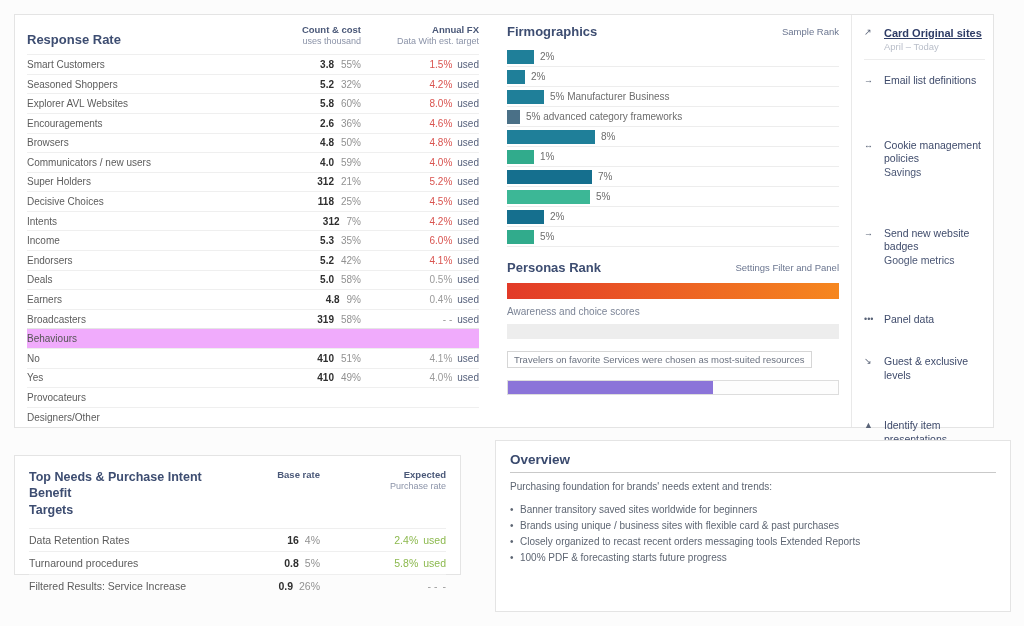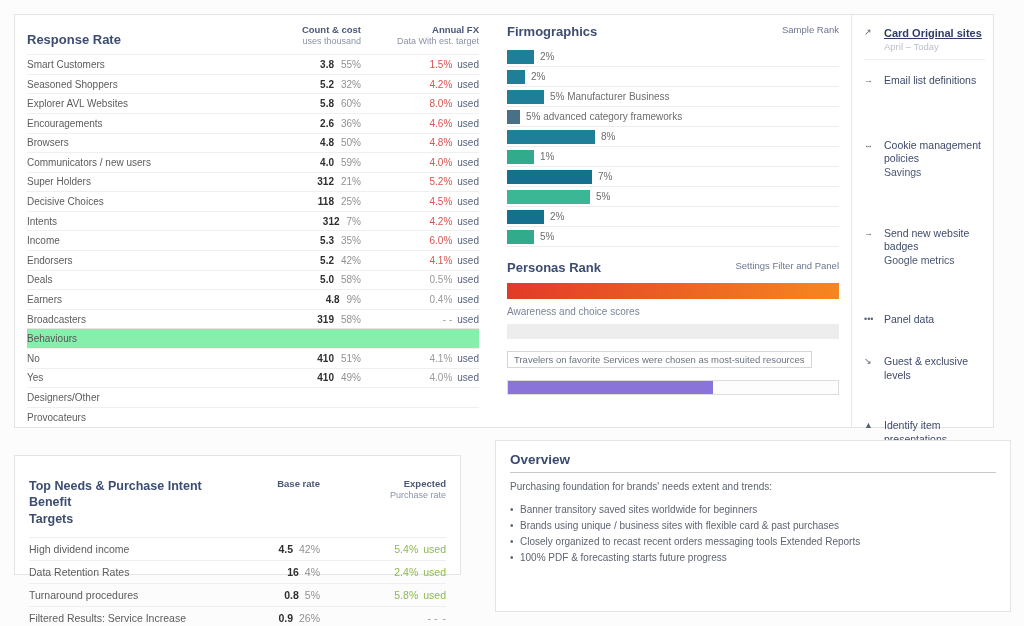--- a/index.html
+++ b/index.html
@@ -29,24 +29,24 @@
   .trow { display:grid; grid-template-columns:1fr 92px 118px; height:19.6px; align-items:center;
           border-top:1px solid #efefef; font-size:10px; }
   .trow .lbl { color:#5c5c5c; white-space:nowrap; overflow:hidden; }
   .trow .num { text-align:right; white-space:nowrap; }
   .trow .num b { color:#2f2f2f; }
   .trow .num i { font-style:normal; color:#919191; margin-left:7px; }
   .trow .ann { text-align:right; white-space:nowrap; }
   .trow .ann .v { color:#d9534f;margin-left:10px; }
   .trow .ann .sfx { color:#56617c; margin-left:5px; }
   .trow.gray .ann .v { color:#9a9a9a; }
-  .trow.group { background:#86efac; border-top:1px solid #e5e5e5; }
+  .trow.group { background:#f0abfc; border-top:1px solid #e5e5e5; }
   .trow.group .lbl { color:#555; }
 
-  .chart-head, .personas-head { display:flex; justify-content:space-between; align-items:flex-start; }
+  .chart-head, .personas-head { display:flex; justify-content:space-between; align-items:center; }
   .sec-title { font-size:13px; font-weight:bold; color:#3d4d71; }
   .sec-link { font-size:9.5px; font-weight:normal; color:#6b7690; cursor:pointer; }
   .bars { margin-top:8px; }
   .bar-row { height:20px; border-bottom:1px solid #ededed; display:flex; align-items:center; }
   .bar { height:14px; flex:none; margin-right:6px; }
   .bar-label { font-size:10px; color:#6d6d6d; white-space:nowrap; overflow:hidden; }
 
   .personas { margin-top:13px; }
   .grad-bar { height:16px; margin:8px 0 7px; }
   .caption { font-size:10px; color:#7b8496; margin-bottom:7px; }
@@ -57,21 +57,21 @@
   .purple-fill { height:100%; }
 
   .side-item { display:flex; gap:7px; font-size:10.5px; color:#3f4b6b; line-height:1.3; }
   .side-item .icn { flex:none; width:13px; font-size:9px; color:#5a6478; padding-top:1px; }
   .side-item .l2 { display:block; color:#4a5674; }
   .side-item.primary { border-bottom:1px solid #ededed; padding-bottom:6px; }
   .side-item.primary .l1 { font-weight:bold; color:#2e3c66; font-size:11px;text-decoration:underline; }
   .side-item.primary .l2 { color:#b9bec9; font-size:9.5px; }
 
   
-  #needs-card { left:14px; top:455px; width:447px; height:120px; padding:22px 14px 4px; }
+  #needs-card { left:14px; top:455px; width:447px; height:120px; padding:13px 14px 4px; }
   .bl-head { display:grid; grid-template-columns:1fr 80px 126px; padding-bottom:10px; }
   .bl-title { font-size:12.5px; font-weight:bold; color:#3d4d71; line-height:1.3; }
   .nrow { display:grid; grid-template-columns:1fr 80px 126px; height:23px; align-items:center;
           border-top:1px solid #efefef; font-size:10.5px; }
   .nrow .lbl { color:#5c5c5c; white-space:nowrap; overflow:hidden; }
   .nrow .num { text-align:right; white-space:nowrap; }
   .nrow .num b { color:#2f2f2f; }
   .nrow .num i { font-style:normal; color:#919191; margin-left:6px; }
   .nrow .val { text-align:right; white-space:nowrap; }
   .nrow .val .v { color:#8cb94e; }
@@ -202,27 +202,27 @@
           <span class="ann"><span class="v">4.1%</span><span class="sfx">used</span></span>
         </div>
 
         <div class="trow gray">
           <span class="lbl">Yes</span>
           <span class="num"><b>410</b><i>49%</i></span>
           <span class="ann"><span class="v">4.0%</span><span class="sfx">used</span></span>
         </div>
 
         <div class="trow">
-          <span class="lbl">Designers/Other</span>
+          <span class="lbl">Provocateurs</span>
           <span class="num"><b></b><i></i></span>
           <span class="ann"><span class="v"></span><span class="sfx"></span></span>
         </div>
 
         <div class="trow">
-          <span class="lbl">Provocateurs</span>
+          <span class="lbl">Designers/Other</span>
           <span class="num"><b></b><i></i></span>
           <span class="ann"><span class="v"></span><span class="sfx"></span></span>
         </div>
 
     </div>
   </div>
 
   <div class="chart-col">
     <div class="chart-head">
       <span class="sec-title">Firmographics</span>
@@ -369,25 +369,20 @@
     <span class="colhead">
       <span>Base rate</span>
     </span>
     <span class="colhead">
       <span>Expected</span>
       <span class="sub">Purchase rate</span>
     </span>
   </div>
   <div>
 
-      <div class="nrow">
-        <span class="lbl">High dividend income</span>
-        <span class="num"><b>4.5</b><i>42%</i></span>
-        <span class="val"><span class="v">5.4%</span><span class="sfx">used</span></span>
-      </div>
 
       <div class="nrow">
         <span class="lbl">Data Retention Rates</span>
         <span class="num"><b>16</b><i>4%</i></span>
         <span class="val"><span class="v">2.4%</span><span class="sfx">used</span></span>
       </div>
 
       <div class="nrow">
         <span class="lbl">Turnaround procedures</span>
         <span class="num"><b>0.8</b><i>5%</i></span>

